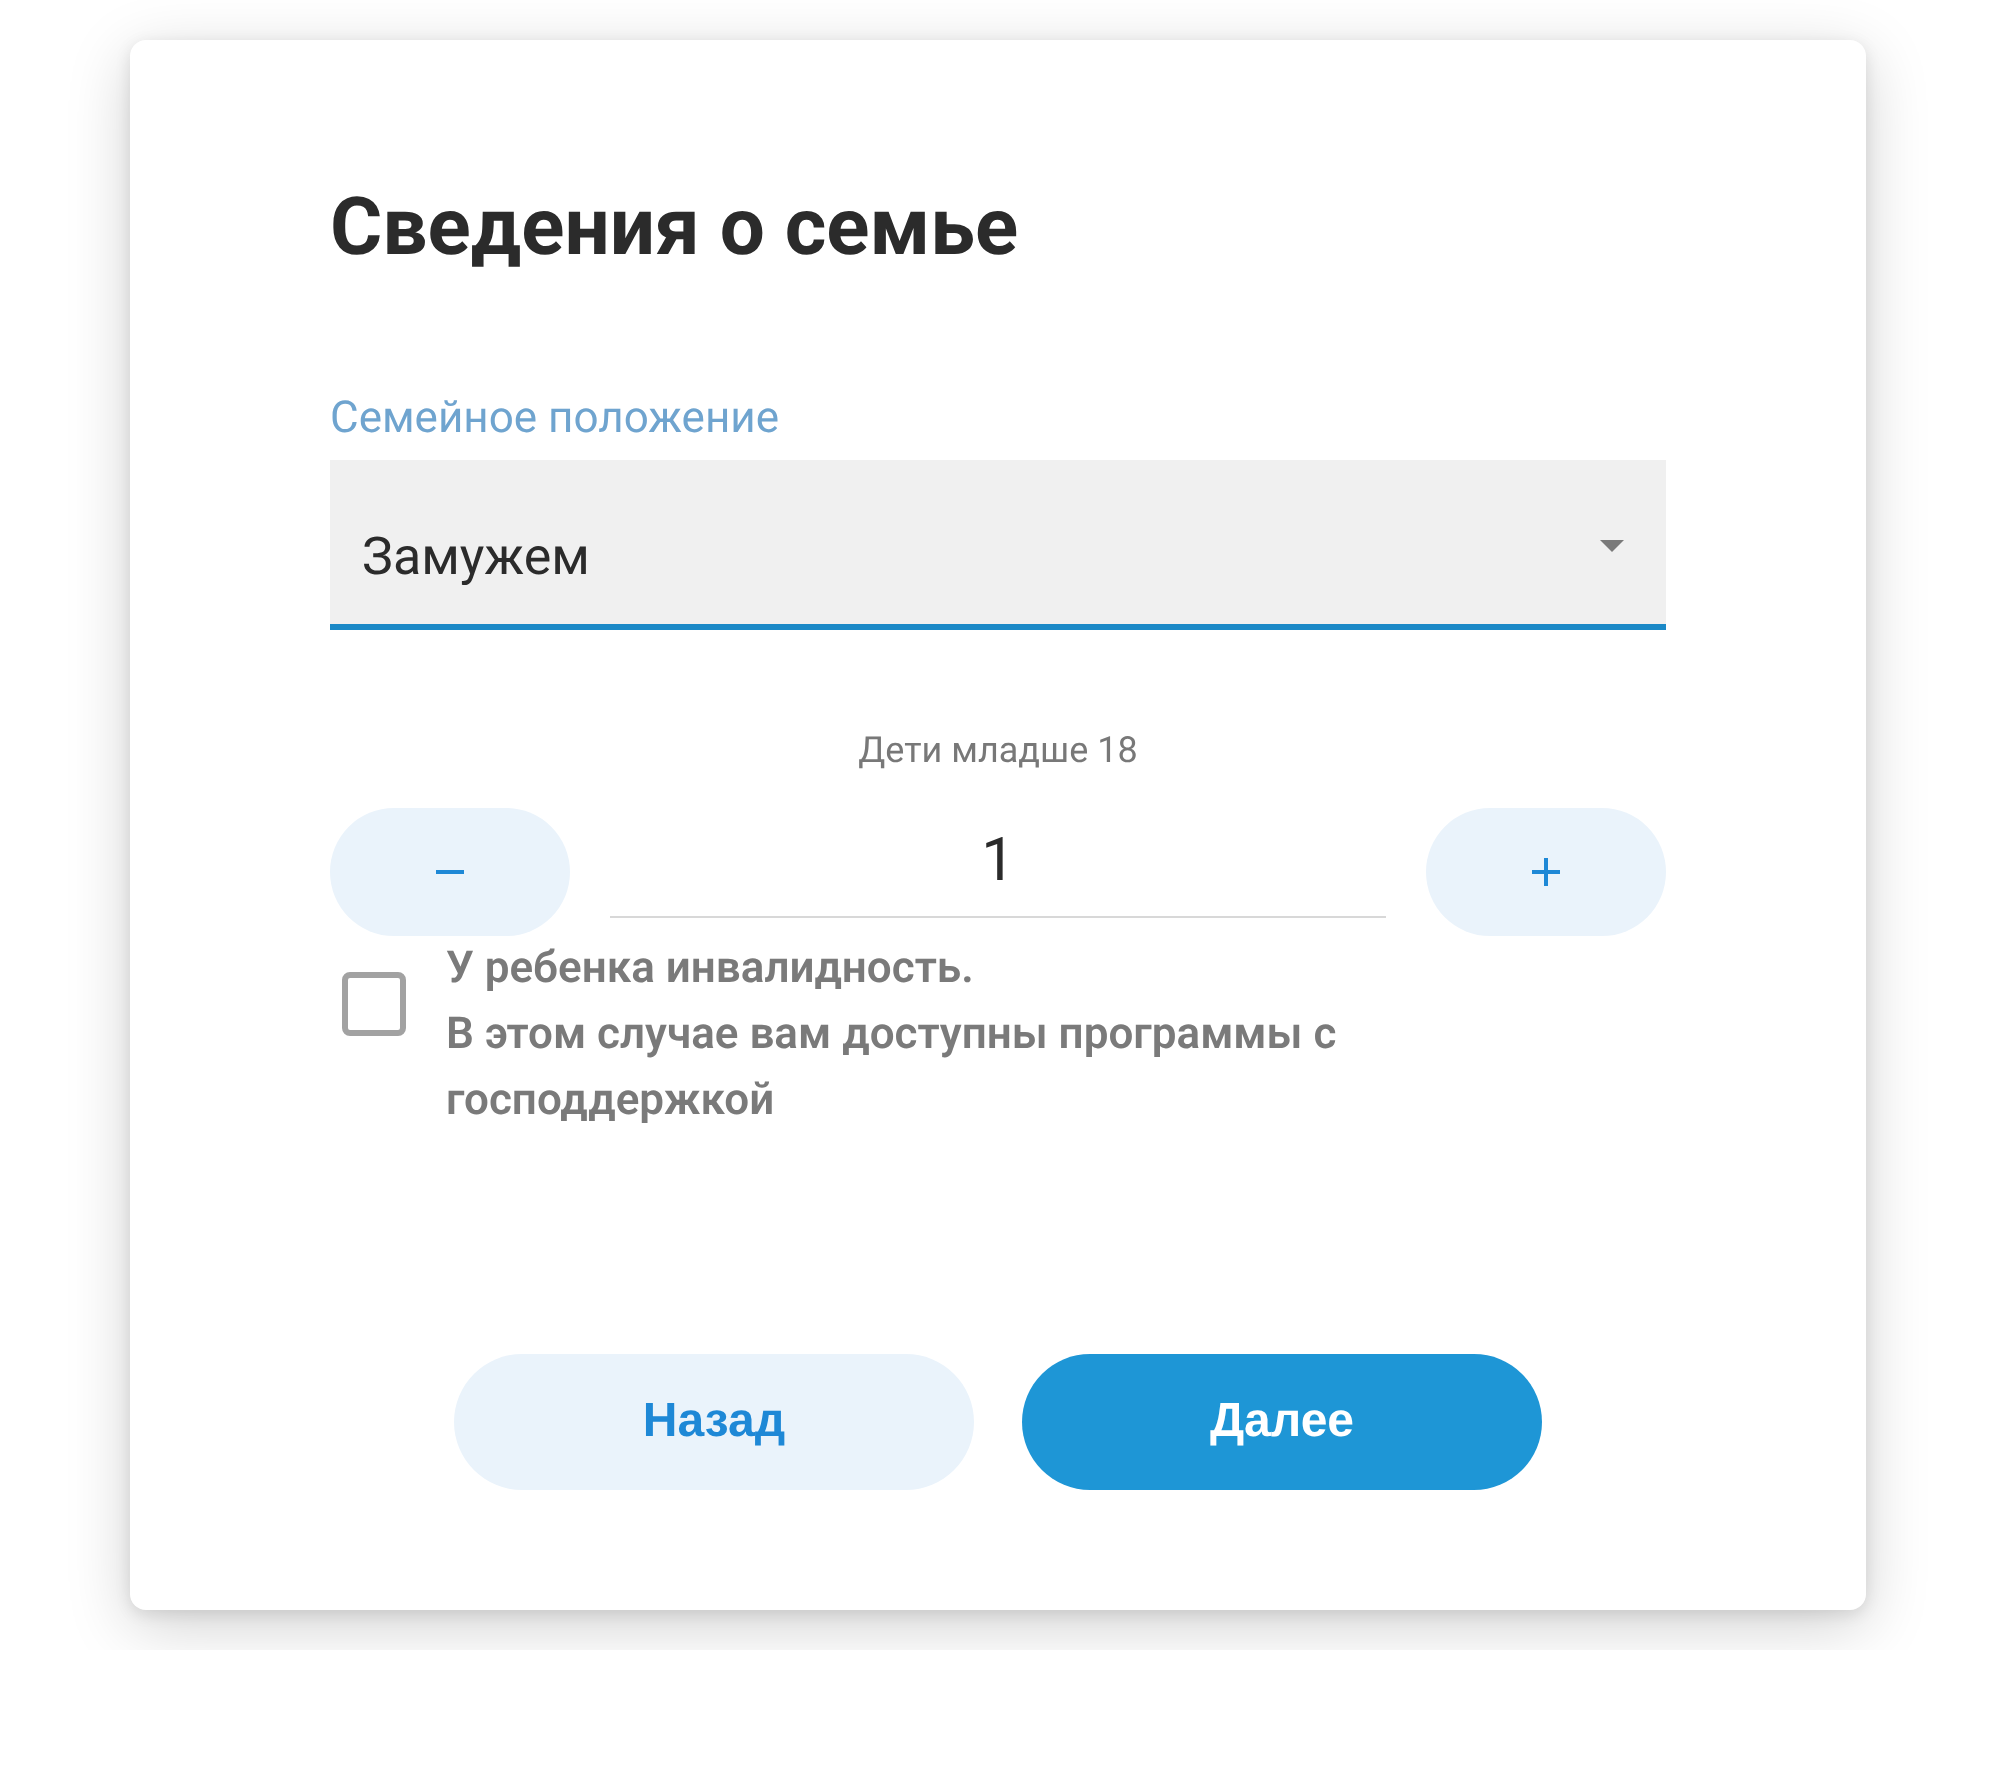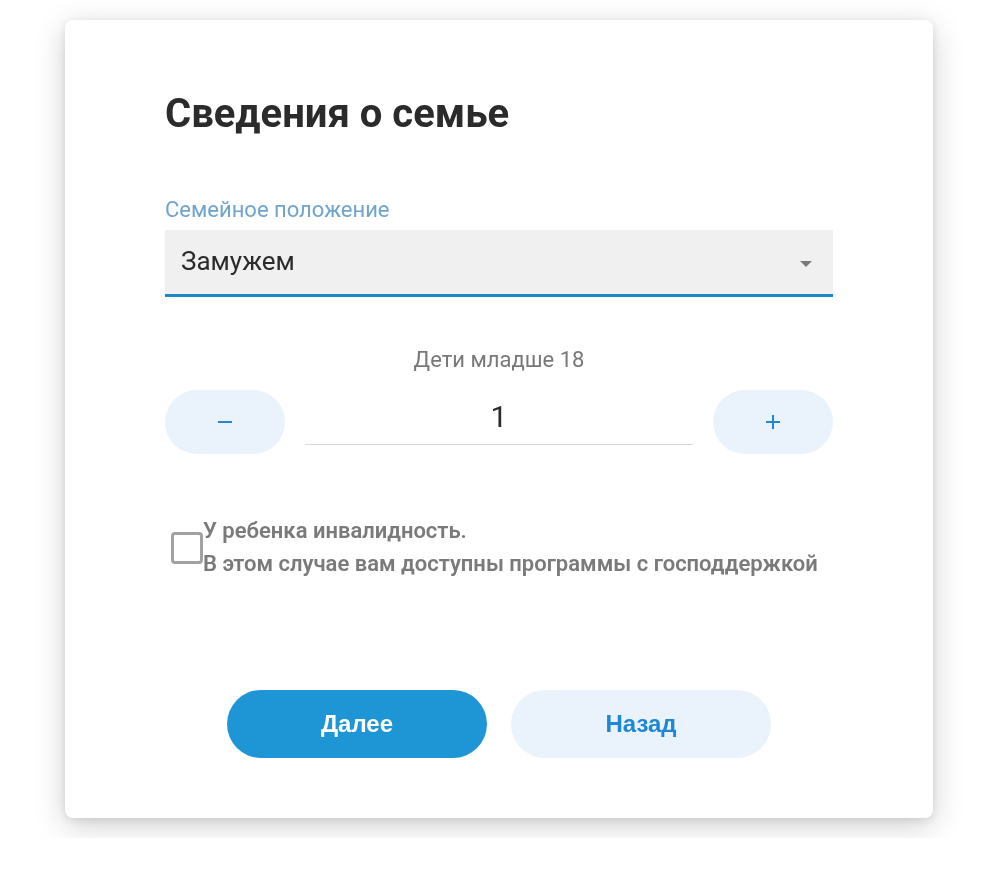--- a/index.html
+++ b/index.html
@@ -43,21 +43,21 @@
     .select-wrapper {
       position: relative;
       width: 100%;
     }
 
     .select-field {
       width: 100%;
       background: #f0f0f0;
       border: none;
       border-bottom: 3px solid #1b89c7;
-      padding: 16px 50px 18px 16px;
+      padding: 34px 50px 18px 16px;
       font-size: 26px;
       font-weight: 400;
       color: #2b2b2b;
       cursor: pointer;
       display: flex;
       align-items: center;
       justify-content: space-between;
     }
 
     .select-arrow {
@@ -72,21 +72,21 @@
       width: 14px;
       height: 8px;
       display: block;
     }
 
     .stepper-section {
       margin-top: 50px;
     }
 
     .stepper-label {
-      font-size: 22px;
+      font-size: 18px;
       font-weight: 400;
       color: #787878;
       text-align: center;
       margin-bottom: 18px;
     }
 
     .stepper-row {
       display: flex;
       align-items: center;
       justify-content: space-between;
@@ -121,23 +121,23 @@
     }
 
     .stepper-value {
       font-size: 30px;
       font-weight: 400;
       color: #2b2b2b;
       text-align: center;
     }
 
     .checkbox-section {
-      margin-top: 60px;
       display: flex;
       align-items: flex-start;
+      gap: 20px;
       padding-left: 6px;
     }
 
     .checkbox-box {
       width: 32px;
       height: 32px;
       border: 3px solid #a2a2a2;
       border-radius: 4px;
       background: #ffffff;
       cursor: pointer;
@@ -222,17 +222,17 @@
       </button>
     </div>
   </div>
 
   <div class="checkbox-section">
     <div class="checkbox-box"></div>
     <div class="checkbox-text">У ребенка инвалидность.<br>В этом случае вам доступны программы c господдержкой</div>
   </div>
 
   <div class="button-row">
+    <button class="btn btn-secondary">Назад</button>
     <button class="btn btn-primary">Далее</button>
-    <button class="btn btn-secondary">Назад</button>
   </div>
 
 </div>
 
 </body></html>

